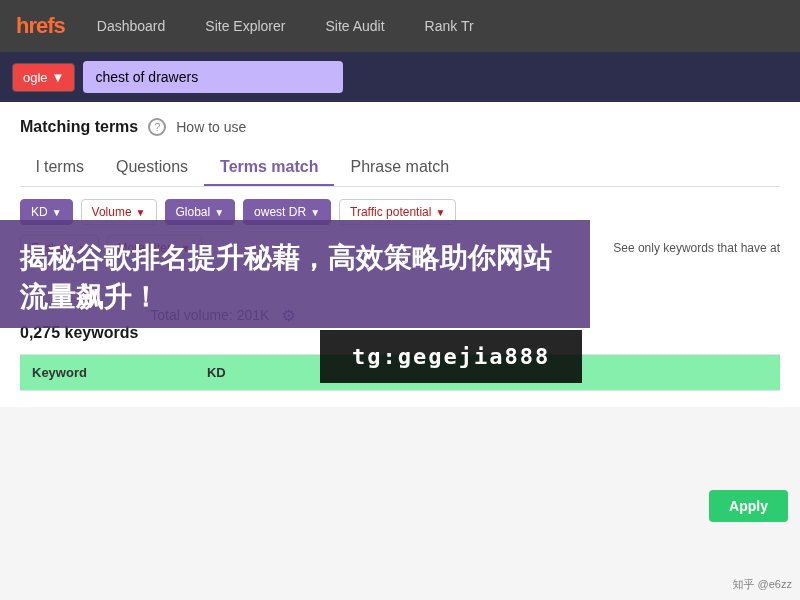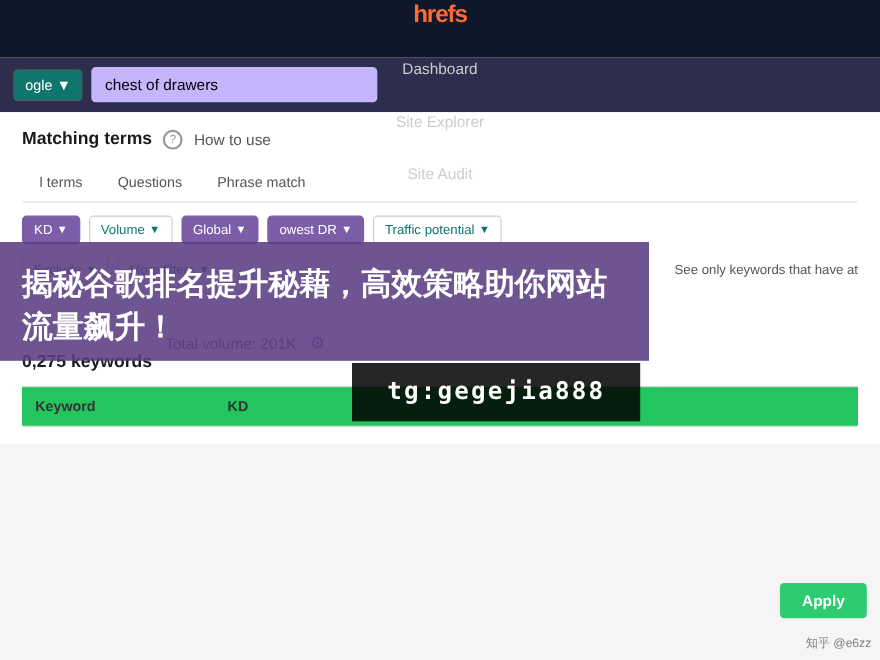--- a/index.html
+++ b/index.html
@@ -1,26 +1,25 @@
 <!DOCTYPE html>
 <html><head>
   <meta charset="utf-8">
   <style>
     * { margin: 0; padding: 0; box-sizing: border-box; }
     body { width: 800px; height: 600px; overflow: hidden; font-family: Arial, sans-serif; background: #f5f5f5; }
 
     
     .top-nav {
-      background: #0f172a;
+      background: #404040;
       height: 52px;
       display: flex;
       align-items: center;
       padding: 0 16px;
       gap: 24px;
-      flex-direction: column;
     }
     .brand {
       color: #ff6b35;
       font-weight: bold;
       font-size: 22px;
       letter-spacing: -1px;
     }
     .nav-item {
       color: #ccc;
       font-size: 14px;
@@ -37,21 +36,21 @@
     
     .search-row {
       background: #2d2d4e;
       height: 50px;
       display: flex;
       align-items: center;
       padding: 0 12px;
       gap: 8px;
     }
     .search-engine-btn {
-      background: #0f766e;
+      background: #ef4444;
       color: white;
       border: 1px solid #555;
       border-radius: 4px;
       padding: 6px 10px;
       font-size: 13px;
       cursor: pointer;
       display: flex;
       align-items: center;
       gap: 4px;
     }
@@ -103,21 +102,21 @@
 
     
     .tabs-row {
       display: flex;
       gap: 0;
       border-bottom: 1px solid #e0e0e0;
       margin-bottom: 12px;
     }
     .tab {
       padding: 8px 16px;
-      font-size: 13px;
+      font-size: 16px;
       color: #555;
       cursor: pointer;
       border-bottom: 2px solid transparent;
       white-space: nowrap;
     }
     .tab.active {
       color: #7b5ea7;
       border-bottom: 2px solid #7b5ea7;
       font-weight: bold;
     }
@@ -129,21 +128,21 @@
       align-items: center;
       margin-bottom: 10px;
       flex-wrap: wrap;
     }
     .filter-btn {
       background: white;
       border: 1px solid #ccc;
       border-radius: 4px;
       padding: 5px 10px;
       font-size: 12px;
-      color: #0f766e;
+      color: #b91c1c;
       cursor: pointer;
       display: flex;
       align-items: center;
       gap: 4px;
       white-space: nowrap;
     }
     .filter-btn.purple-bg {
       background: #7b5ea7;
       color: white;
       border-color: #7b5ea7;
@@ -187,42 +186,41 @@
       color: #7b5ea7;
       font-size: 16px;
       cursor: pointer;
     }
 
     
     .table-header {
       display: flex;
       align-items: center;
       padding: 10px 12px;
-      background: #22c55e;
+      background: #86efac;
       border-top: 1px solid #e0e0e0;
       border-bottom: 1px solid #e0e0e0;
       gap: 120px;
     }
     .col-header {
       font-size: 13px;
       font-weight: bold;
       color: #333;
     }
 
     
     .apply-btn {
       background: #2ecc71;
       color: white;
       border: none;
       border-radius: 4px;
       padding: 8px 20px;
       font-size: 14px;
       font-weight: bold;
       cursor: pointer;
-      margin-top: 40px;
     }
 
     
     .overlay {
       position: absolute;
       top: 0;
       left: 0;
       width: 800px;
       height: 600px;
       pointer-events: none;
@@ -292,20 +290,21 @@
 
   <div class="section-header">
     <span class="section-title">Matching terms</span>
     <span class="help-icon">?</span>
     <span class="how-to-use">How to use</span>
   </div>
 
   <div class="tabs-row">
     <div class="tab">l terms</div>
     <div class="tab">Questions</div>
+    <div class="tab active">Terms match</div>
     <div class="tab">Phrase match</div>
   </div>
 
   <div class="filter-row">
     <button class="filter-btn purple-bg">
       <span>KD</span>
       <span class="chevron">▼</span>
     </button>
     <button class="filter-btn">
       <span>Volume</span>

